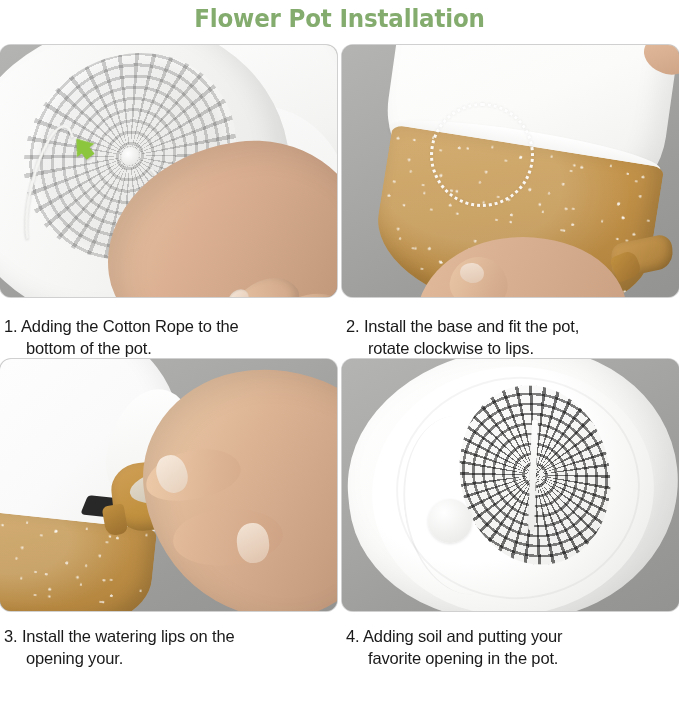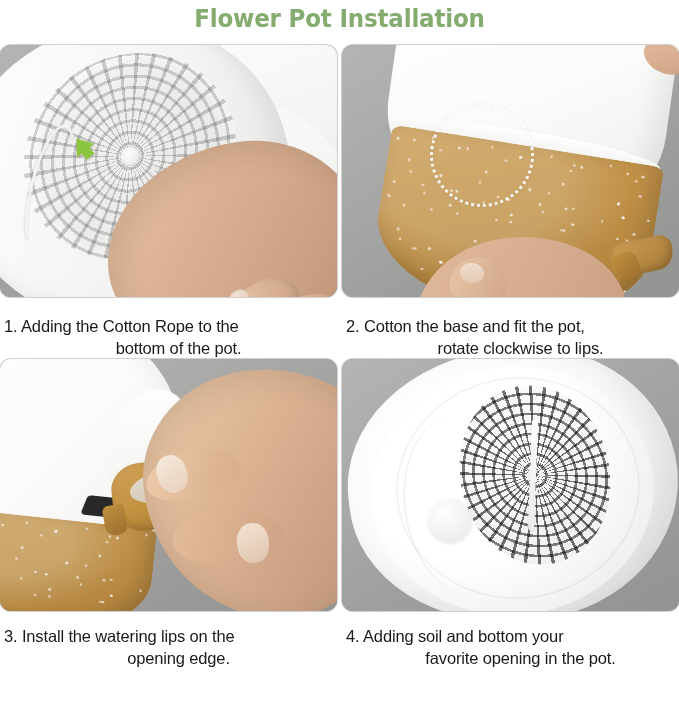--- a/index.html
+++ b/index.html
@@ -67,21 +67,20 @@
     line-height: 22px;
     color: #1a1a1a;
     padding: 18px 6px 0 4px;
     letter-spacing: -0.15px;
   }
   .caption .num { }
   .caption .txt { display: inline; }
   .cap-l2 {
     display: block;
     padding-left: 22px;
-    text-align: center;
   }
 
   .row2 .caption { padding-top: 14px; }
 
   
   .backdrop {
     position: absolute;
     inset: 0;
     background: linear-gradient(150deg, #b4b4b2 0%, #a7a7a5 38%, #9b9b99 70%, #939391 100%);
   }
@@ -562,21 +561,21 @@
         <div class="p2-lip"></div>
         <div class="p2-lip2"></div>
         <div class="dotcircle"></div>
         <div class="p2-hand"></div>
         <div class="p2-f1"></div>
         <div class="p2-n1"></div>
         <div class="p2-corner-hand"></div>
       </div>
       <div class="caption">
         <span class="num">2.</span>
-        <span class="txt">Cotton the base and fit the pot,</span>
+        <span class="txt">Install the base and fit the pot,</span>
         <span class="cap-l2">rotate clockwise to lips.</span>
       </div>
     </div>
 
     <div class="step row2">
       <div class="photo">
         <div class="backdrop"></div>
         <div class="p3-pot"></div>
         <div class="p3-whiteflare"></div>
         <div class="p3-band">
@@ -589,38 +588,38 @@
         <div class="p3-lip-tab"></div>
         <div class="p3-hand"></div>
         <div class="p3-f1"></div>
         <div class="p3-n1"></div>
         <div class="p3-f2"></div>
         <div class="p3-n2"></div>
       </div>
       <div class="caption">
         <span class="num">3.</span>
         <span class="txt">Install the watering lips on the</span>
-        <span class="cap-l2">opening edge.</span>
+        <span class="cap-l2">opening your.</span>
       </div>
     </div>
 
     <div class="step row2">
       <div class="photo">
         <div class="backdrop"></div>
         <div class="p4-pot"></div>
         <div class="p4-inner"></div>
         <div class="p4-rimline"></div>
         <div class="p4-ridge"></div>
         <div class="p4-grid">
           <div class="holes"></div>
           <div class="p4-slot"></div>
         </div>
         <div class="p4-knob"></div>
       </div>
       <div class="caption">
         <span class="num">4.</span>
-        <span class="txt">Adding soil and bottom your</span>
+        <span class="txt">Adding soil and putting your</span>
         <span class="cap-l2">favorite opening in the pot.</span>
       </div>
     </div>
 
   </div>
 </div>
 
 </body></html>

